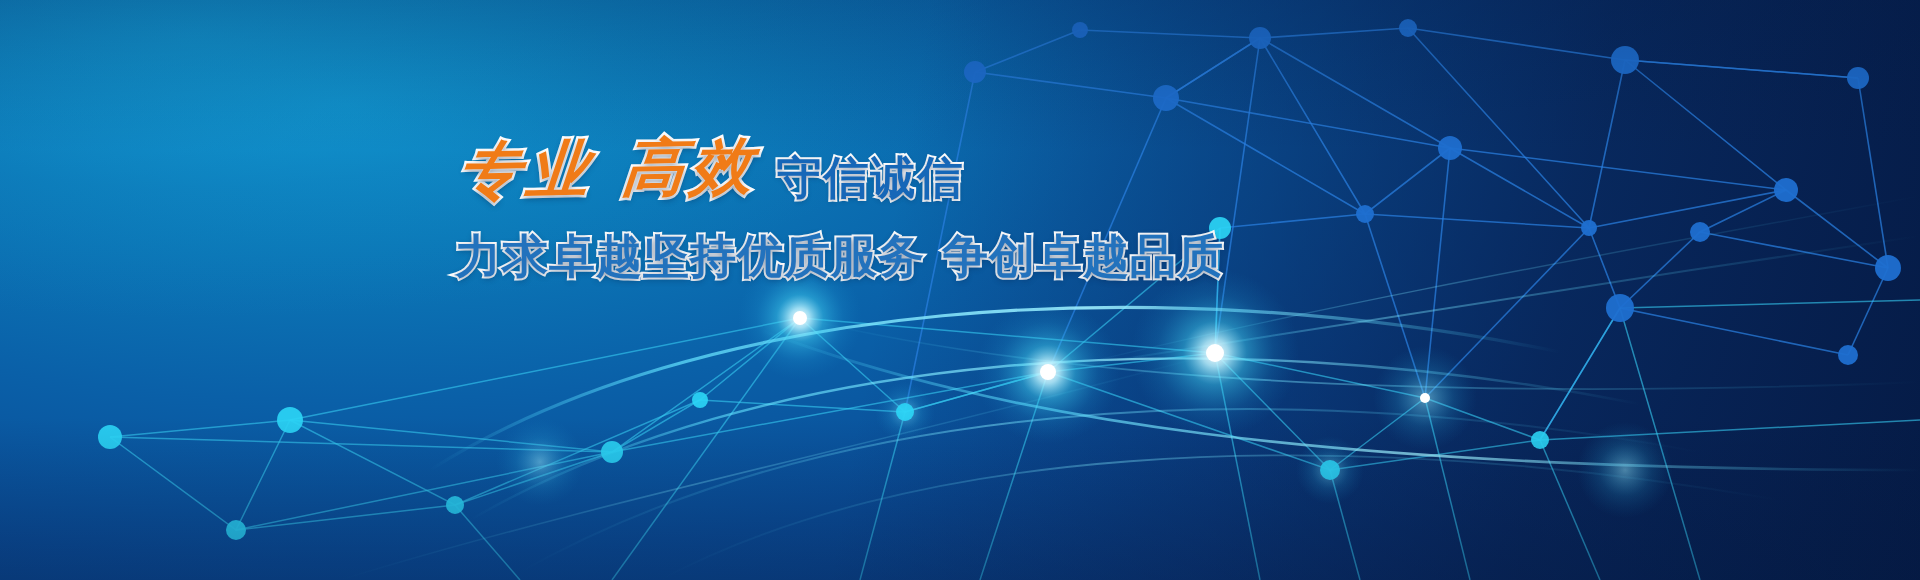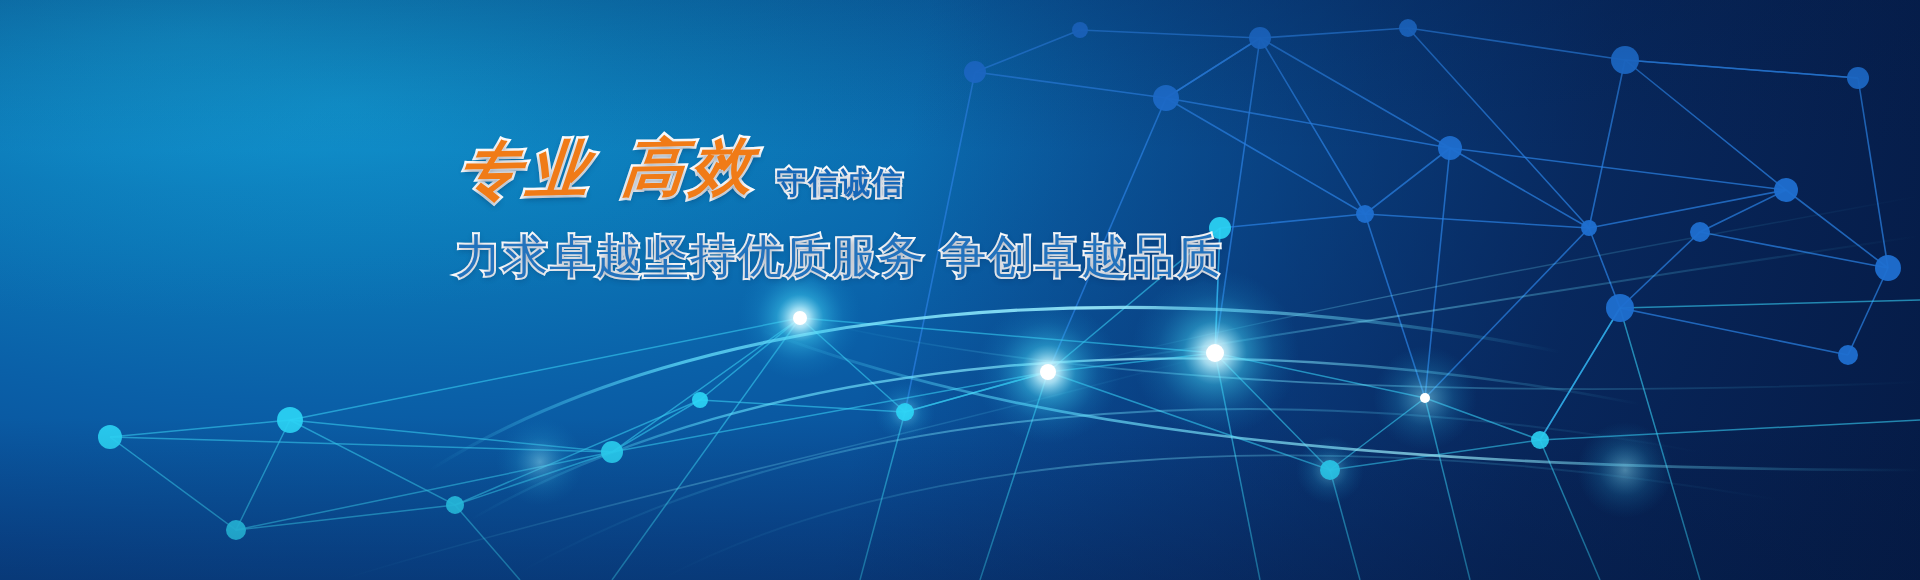--- a/index.html
+++ b/index.html
@@ -67,34 +67,34 @@
     -webkit-text-stroke:5px #ffffff;
     paint-order:stroke fill;
     text-shadow:
       0 0 2px rgba(255,255,255,.9),
       0 3px 6px rgba(3,30,70,.45);
     transform:skewX(-6deg) rotate(-1.2deg);
     transform-origin:left bottom;
   }
   .serif-white{
     font-family:"DejaVu Sans","Liberation Sans",sans-serif;
-    font-size:30px;
+    font-size:45px;
     font-weight:bold;
     letter-spacing:2px;
     margin-left:22px;
     color:#1667b8;
     -webkit-text-stroke:4px #ffffff;
     paint-order:stroke fill;
     text-shadow:0 2px 5px rgba(3,30,70,.40);
   }
   .line2{
     margin-top:10px;
     font-family:"DejaVu Sans","Liberation Sans",sans-serif;
     font-size:46px;
-    font-weight:normal;
+    font-weight:bold;
     letter-spacing:1px;
     white-space:nowrap;
     color:#2272bd;
     -webkit-text-stroke:4px #ffffff;
     paint-order:stroke fill;
     text-shadow:0 2px 6px rgba(3,28,68,.45);
   }
 </style>
 </head>
 <body>

